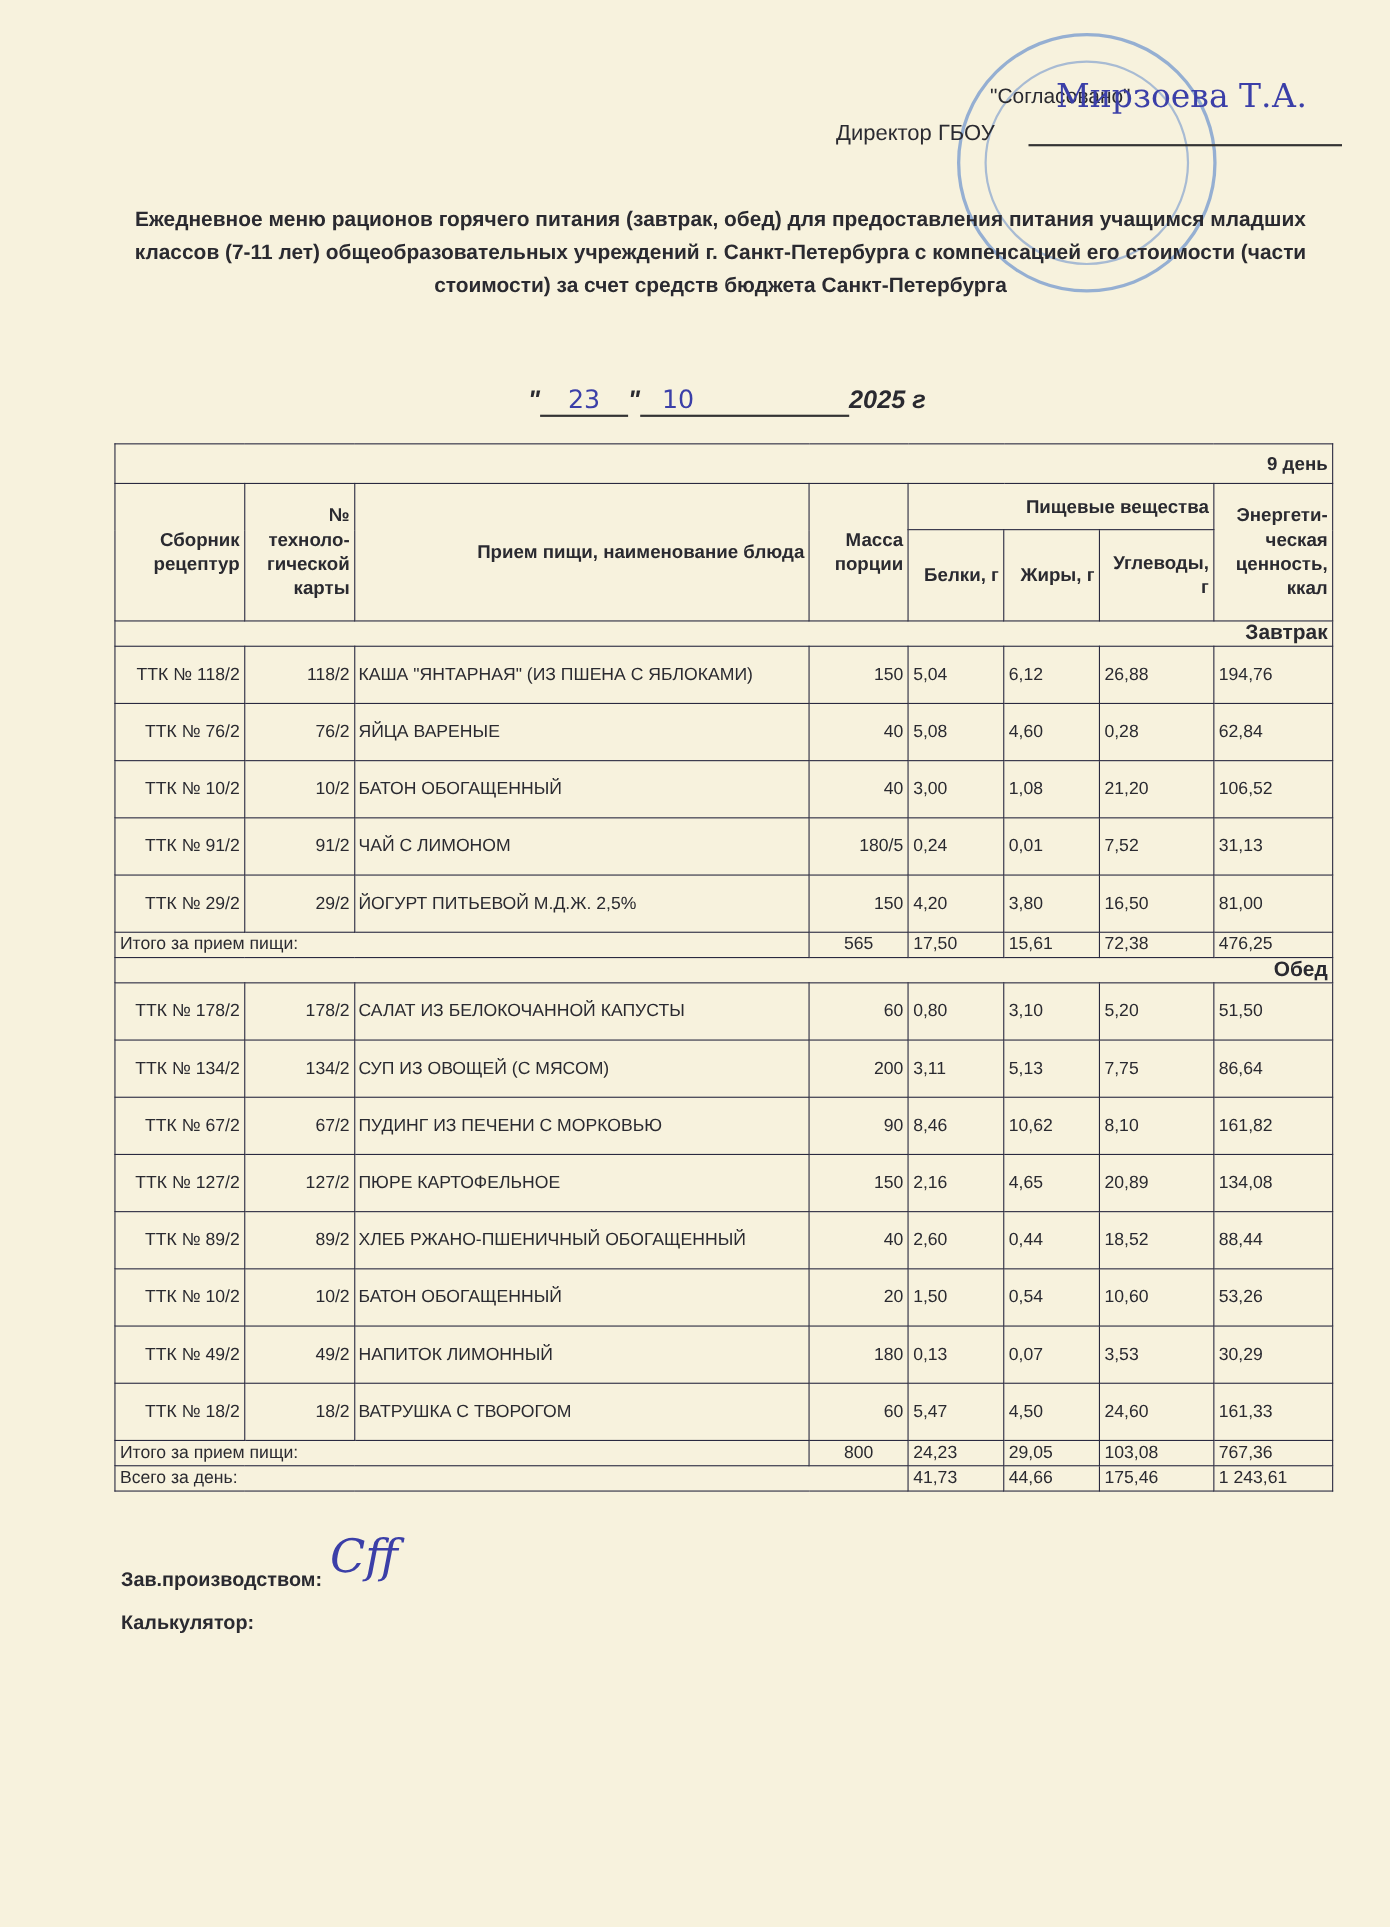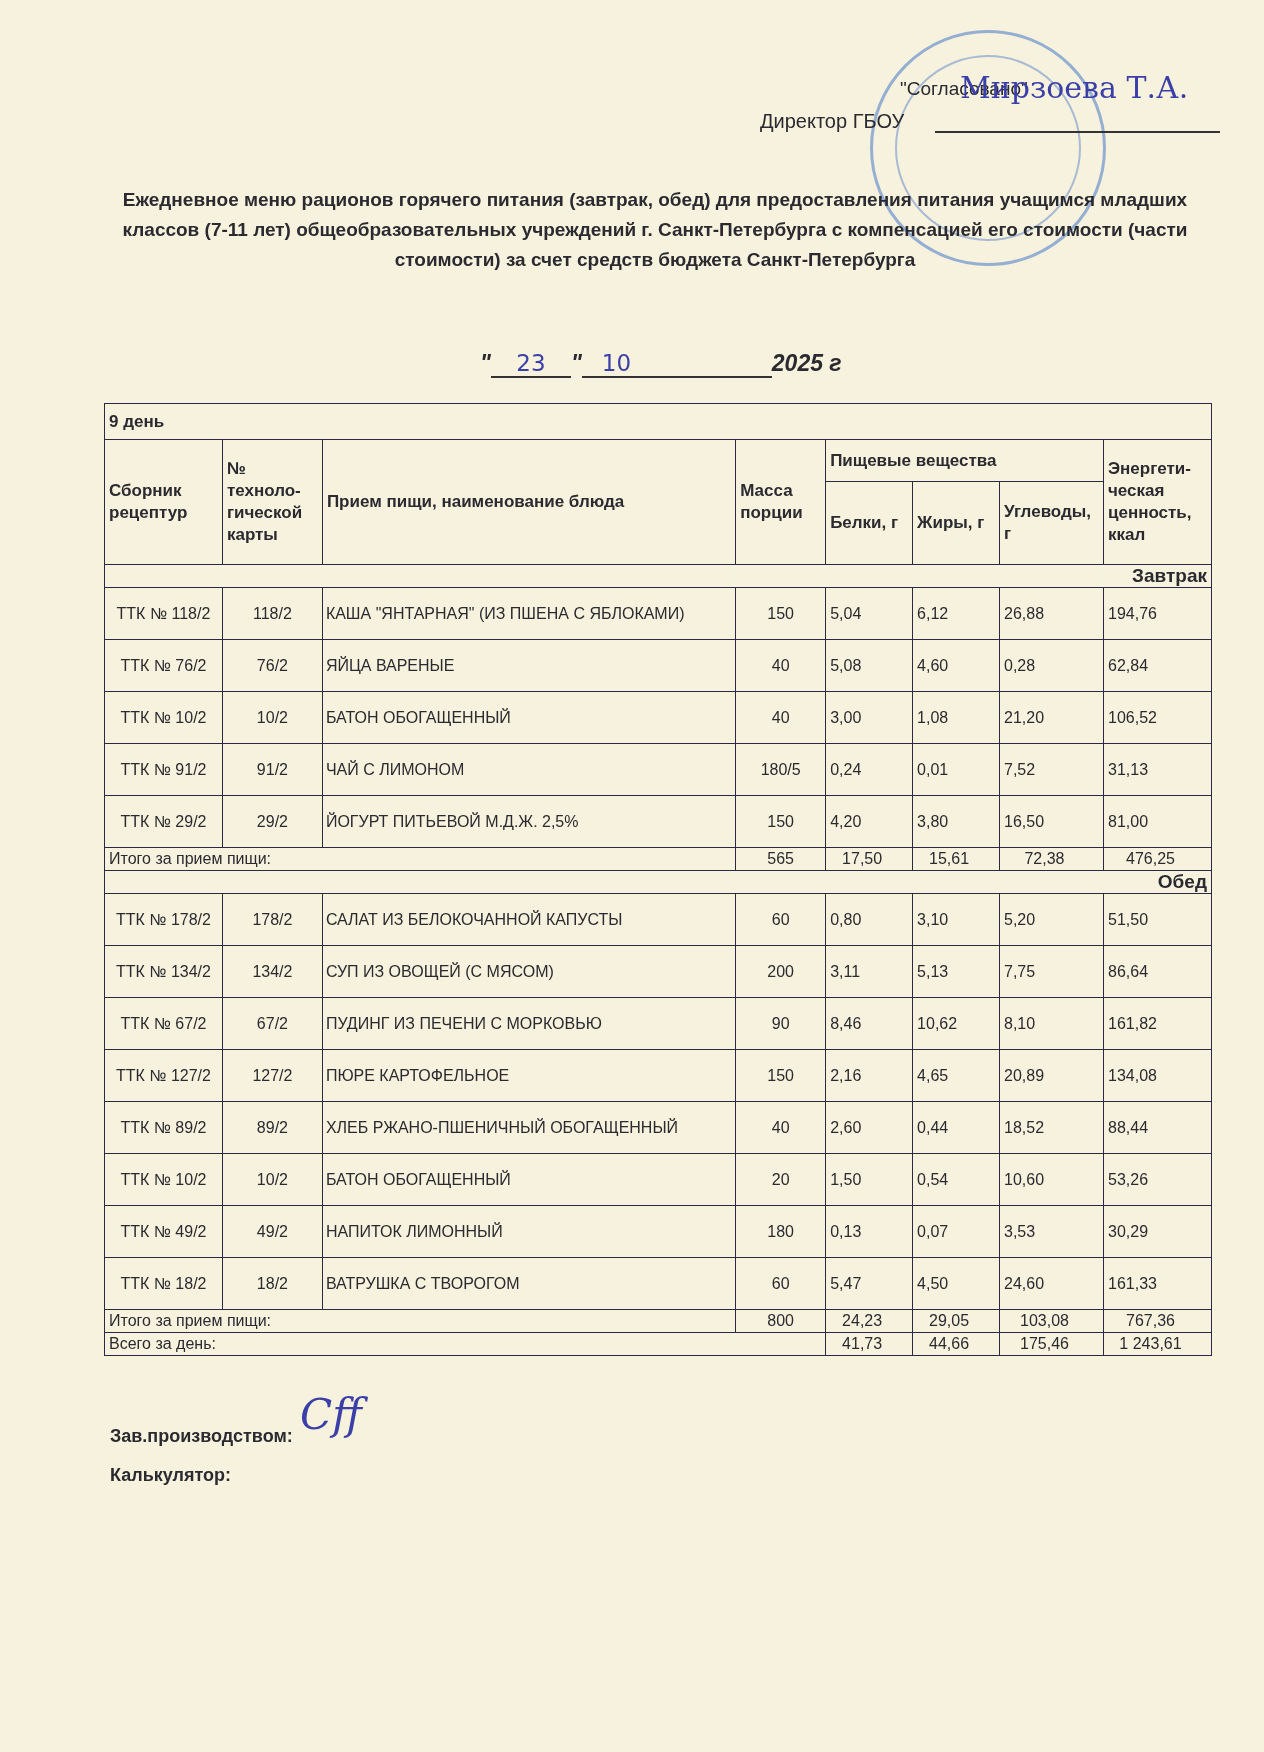--- a/index.html
+++ b/index.html
@@ -52,29 +52,29 @@
   .date .month { width: 170px; text-align: left; padding-left: 20px; }
 
   table.menu {
     position: absolute; left: 104px; top: 403px;
     width: 1108px; border-collapse: collapse;
     font-size: 16px;
   }
   table.menu td, table.menu th {
     border: 1.5px solid #2a2a40; padding: 0 4px;
   }
-  table.menu th { font-weight: bold; font-size: 17px; text-align: left; line-height: 22px; }
+  table.menu th { font-weight: bold; font-size: 17px; text-align: right; line-height: 22px; }
   .day-row th { height: 35px; font-size: 21px; }
   .hdr-row th { height: 0; }
   .section td { text-align: right; font-weight: bold; font-size: 19px; height: 22px; }
   .item td { height: 51px; }
-  .item td.c { text-align: center; }
+  .item td.c { text-align: right; }
   .item td.r { text-align: left; padding-right: 3px; }
   .total td { height: 22px; font-size: 16px; }
-  .total td.r { text-align: center; padding-right: 18px; }
+  .total td.r { text-align: left; padding-right: 18px; }
   .total td.c { text-align: center; }
   .dish { text-align: left; padding-left: 3px !important; }
 
   .footer { position: absolute; left: 110px; font-size: 18px; font-weight: bold; text-align: center; }
   .footer.mgr { top: 1426px; }
   .footer.calc { top: 1465px; }
   .signature-mgr {
     position: absolute; left: 300px; top: 1390px;
     font-family: "DejaVu Serif", serif; font-style: italic;
     font-size: 42px; color: #3b3fa8;

